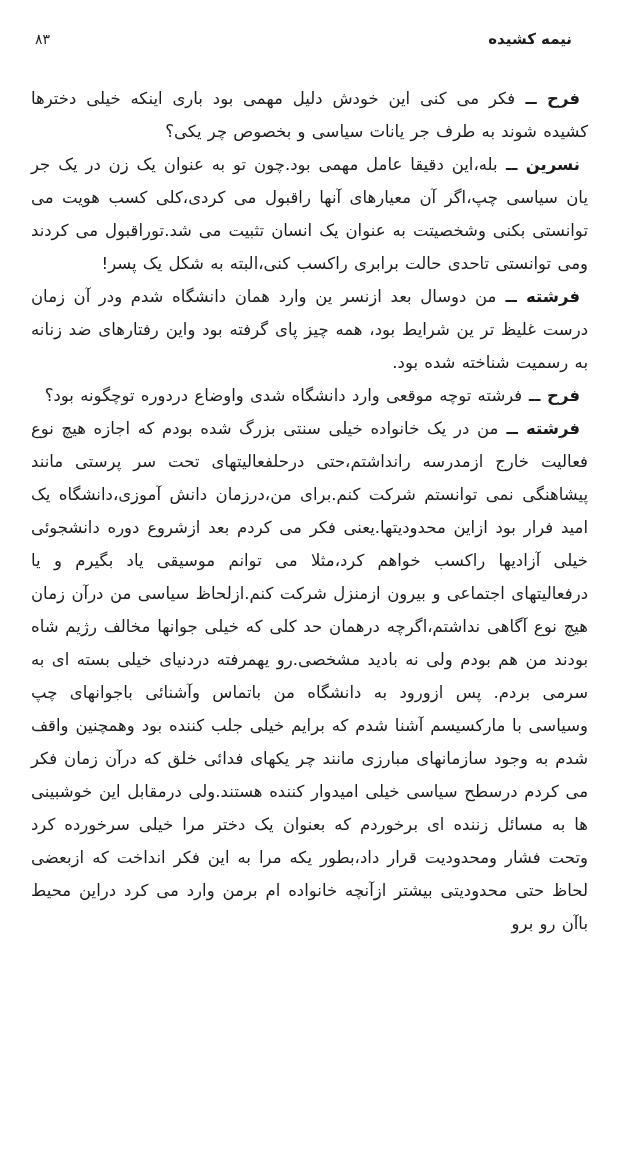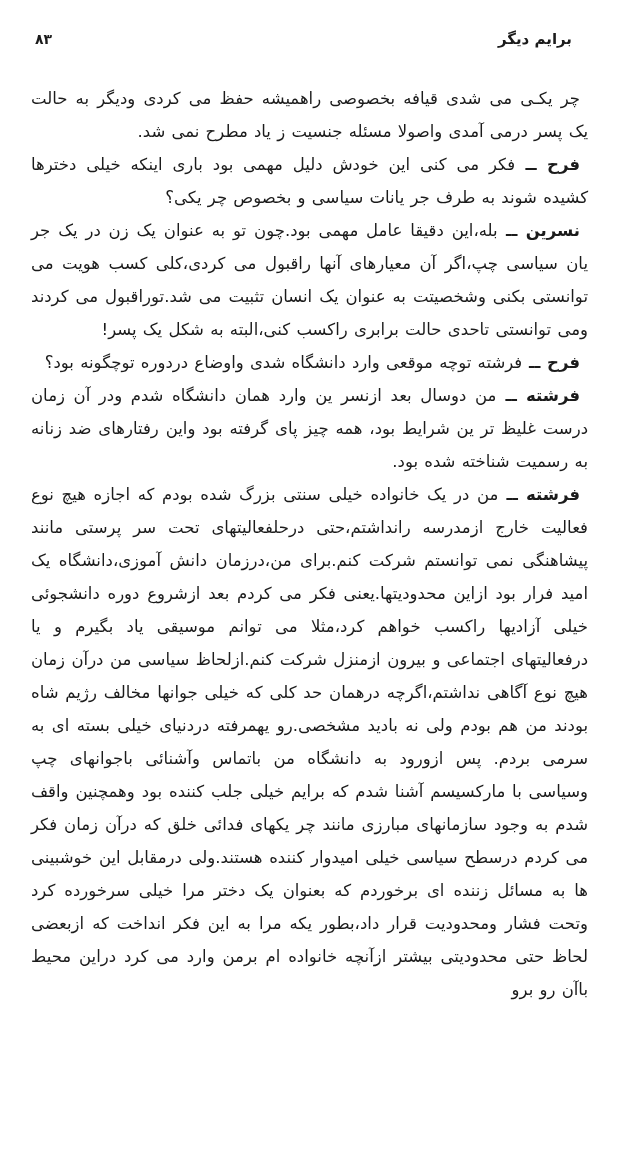--- a/index.html
+++ b/index.html
@@ -27,21 +27,21 @@
     padding-left: 4px;
     padding-right: 16px;
   }
   .title {
     font-size: 15px;
     font-weight: bold;
     letter-spacing: 0.2px;
   }
   .page-num {
     font-size: 14px;
-    font-weight: bold;
+    font-weight: normal;
   }
   .body-text {
     margin-top: 34px;
   }
   .body-text p {
     margin: 0;
     font-size: 16.5px;
     line-height: 33px;
     text-align: justify;
     text-indent: 8px;
@@ -52,24 +52,23 @@
   }
   .sep {
     font-weight: bold;
   }
 </style>
 </head>
 <body>
 
 <div class="page">
   <div class="header">
-    <span class="title">برایم دیگر</span>
+    <span class="title">نیمه کشیده</span>
     <span class="page-num">۸۳</span>
   </div>
   <div class="body-text" id="body-text">
-      <p>چر یکـی می شدی قیافه بخصوصی راهمیشه حفظ می کردی ودیگر به حالت یک پسر درمی آمدی واصولا مسئله جنسیت ز یاد مطرح نمی شد.</p>
       <p><span class="speaker">فرح</span><span class="sep"> ــ </span>فکر می کنی این خودش دلیل مهمی بود باری اینکه خیلی دخترها کشیده شوند به طرف جر یانات سیاسی و بخصوص چر یکی؟</p>
       <p><span class="speaker">نسرین</span><span class="sep"> ــ </span>بله،این دقیقا عامل مهمی بود.چون تو به عنوان یک زن در یک جر یان سیاسی چپ،اگر آن معیارهای آنها راقبول می کردی،کلی کسب هویت می توانستی بکنی وشخصیتت به عنوان یک انسان تثبیت می شد.توراقبول می کردند ومی توانستی تاحدی حالت برابری راکسب کنی،البته به شکل یک پسر!</p>
+      <p><span class="speaker">فرشته</span><span class="sep"> ــ </span>من دوسال بعد ازنسر ین وارد همان دانشگاه شدم ودر آن زمان درست غلیظ تر ین شرایط بود، همه چیز پای گرفته بود واین رفتارهای ضد زنانه به رسمیت شناخته شده بود.</p>
       <p><span class="speaker">فرح</span><span class="sep"> ــ </span>فرشته توچه موقعی وارد دانشگاه شدی واوضاع دردوره توچگونه بود؟</p>
-      <p><span class="speaker">فرشته</span><span class="sep"> ــ </span>من دوسال بعد ازنسر ین وارد همان دانشگاه شدم ودر آن زمان درست غلیظ تر ین شرایط بود، همه چیز پای گرفته بود واین رفتارهای ضد زنانه به رسمیت شناخته شده بود.</p>
       <p><span class="speaker">فرشته</span><span class="sep"> ــ </span>من در یک خانواده خیلی سنتی بزرگ شده بودم که اجازه هیچ نوع فعالیت خارج ازمدرسه رانداشتم،حتی درحلفعالیتهای تحت سر پرستی مانند پیشاهنگی نمی توانستم شرکت کنم.برای من،درزمان دانش آموزی،دانشگاه یک امید فرار بود ازاین محدودیتها.یعنی فکر می کردم بعد ازشروع دوره دانشجوئی خیلی آزادیها راکسب خواهم کرد،مثلا می توانم موسیقی یاد بگیرم و یا درفعالیتهای اجتماعی و بیرون ازمنزل شرکت کنم.ازلحاظ سیاسی من درآن زمان هیچ نوع آگاهی نداشتم،اگرچه درهمان حد کلی که خیلی جوانها مخالف رژیم شاه بودند من هم بودم ولی نه بادید مشخصی.رو یهمرفته دردنیای خیلی بسته ای به سرمی بردم. پس ازورود به دانشگاه من باتماس وآشنائی باجوانهای چپ وسیاسی با مارکسیسم آشنا شدم که برایم خیلی جلب کننده بود وهمچنین واقف شدم به وجود سازمانهای مبارزی مانند چر یکهای فدائی خلق که درآن زمان فکر می کردم درسطح سیاسی خیلی امیدوار کننده هستند.ولی درمقابل این خوشبینی ها به مسائل زننده ای برخوردم که بعنوان یک دختر مرا خیلی سرخورده کرد وتحت فشار ومحدودیت قرار داد،بطور یکه مرا به این فکر انداخت که ازبعضی لحاظ حتی محدودیتی بیشتر ازآنچه خانواده ام برمن وارد می کرد دراین محیط باآن رو برو</p>
     </div>
 </div>
 
 </body></html>

